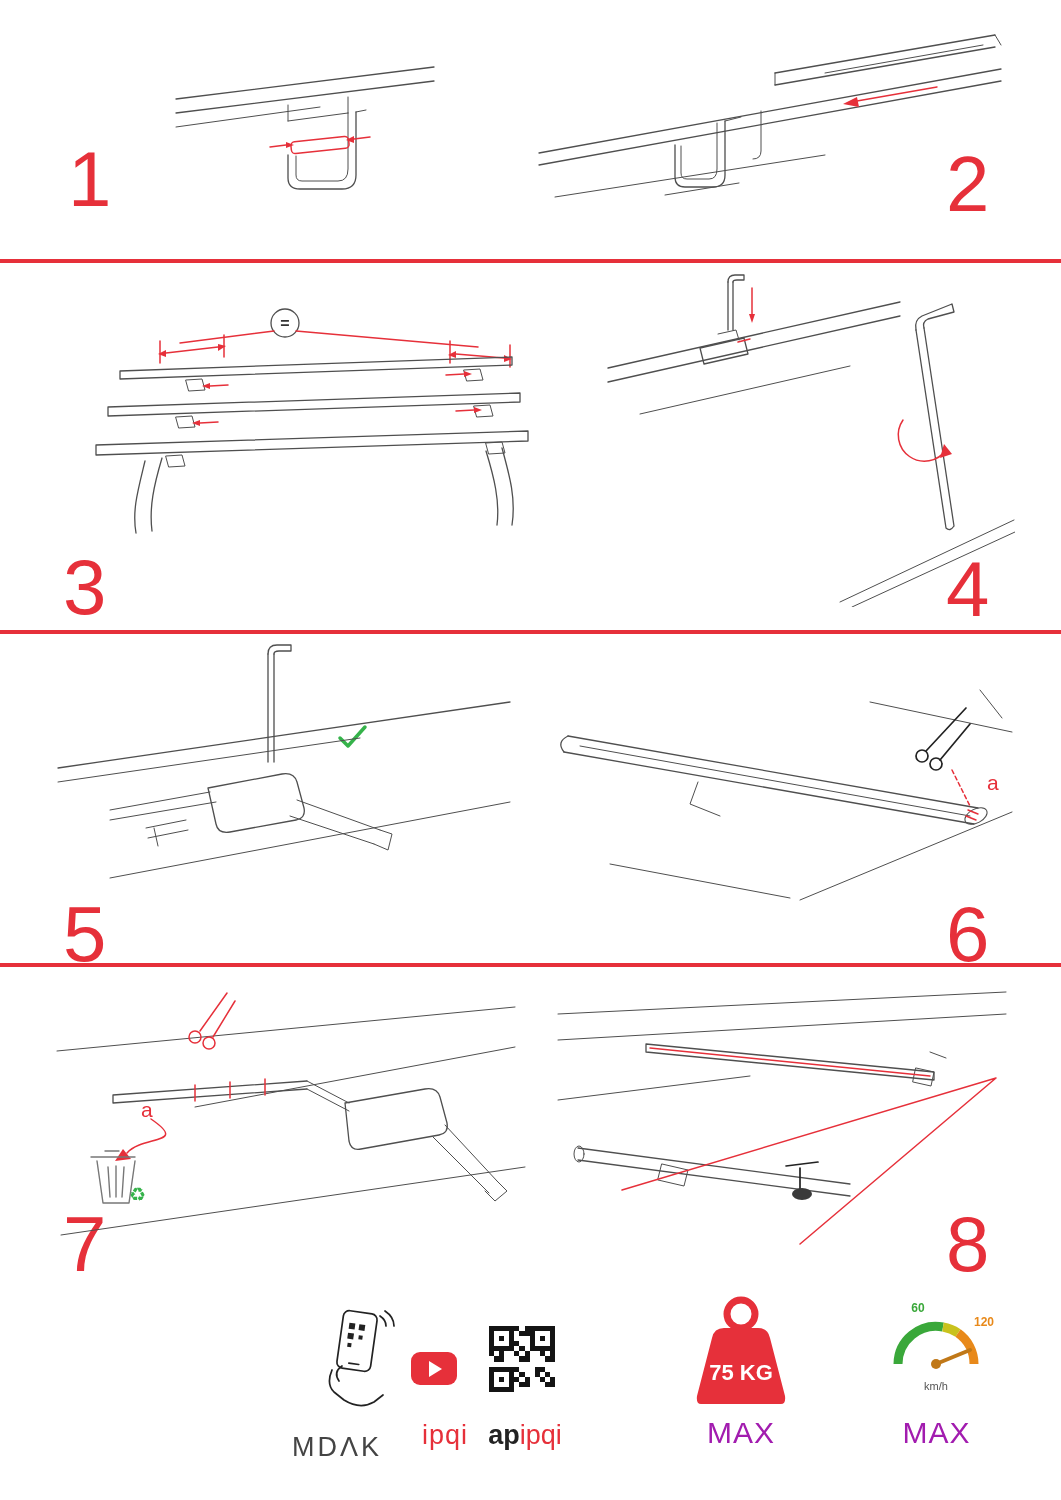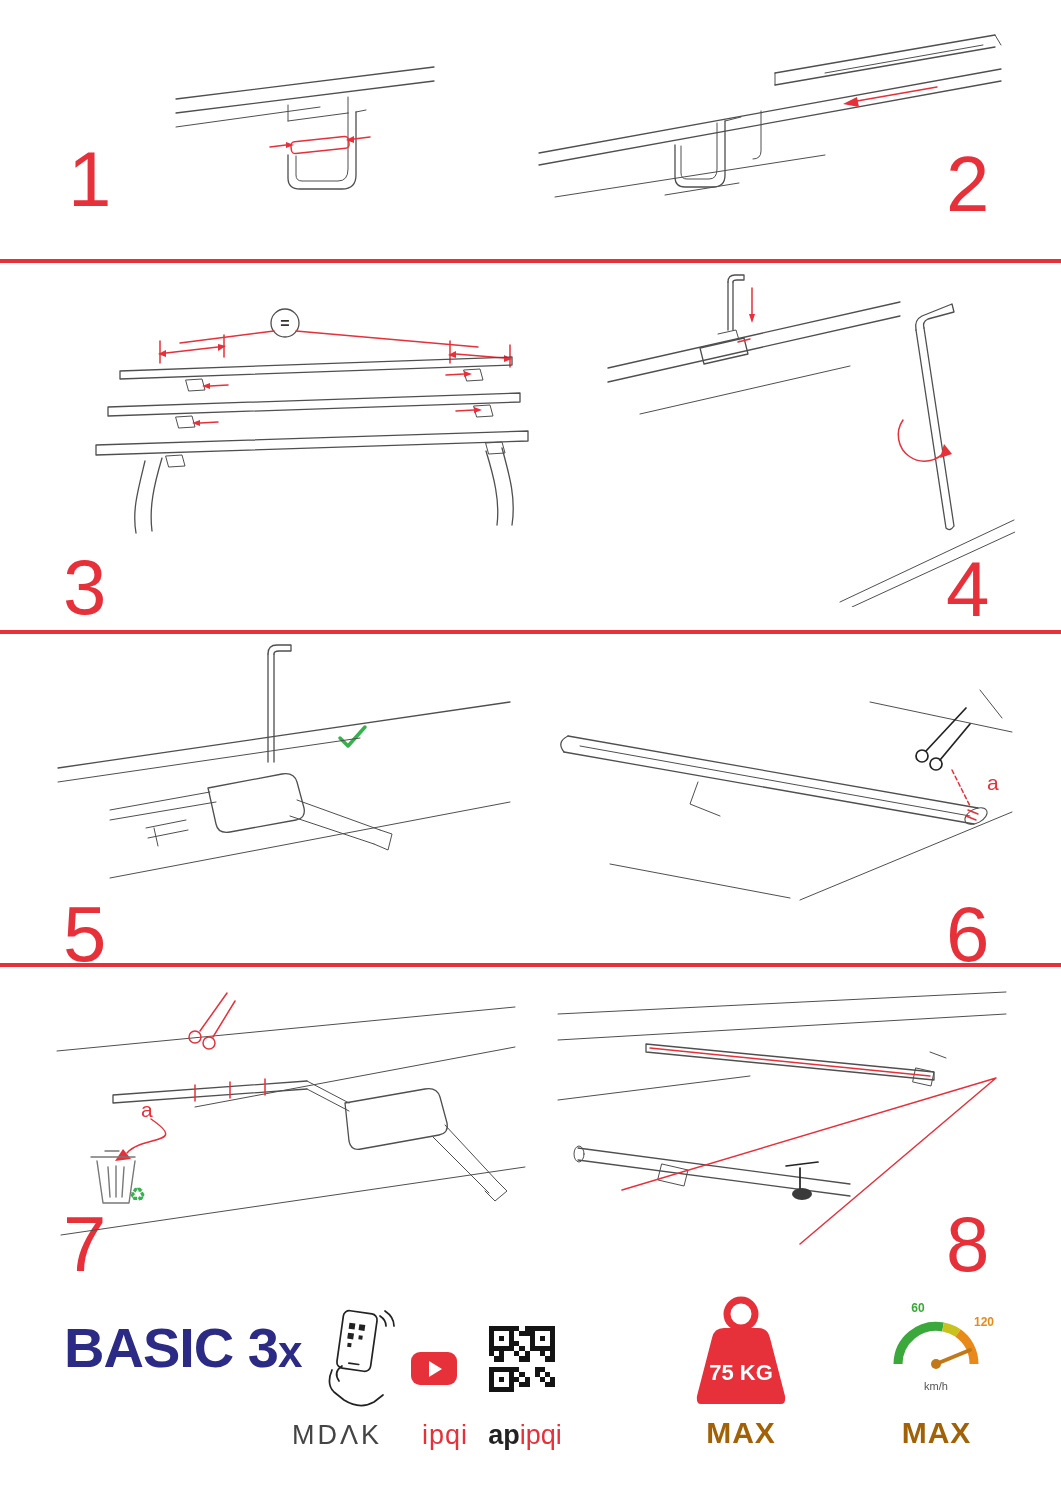--- a/index.html
+++ b/index.html
@@ -20,32 +20,32 @@
   .a-label{fill:#e6303a;font-size:21px;}
   .eq-label{fill:#333;font-size:16px;font-weight:700;}
   .recycle{fill:#35b24a;font-size:19px;}
   
   .brand-main{position:absolute;left:64px;top:1320px;color:#2b2a84;font-weight:700;
               font-size:56px;letter-spacing:-1px;line-height:1;}
   .brand-main .suffix{font-size:44px;}
   .brand-sub{position:absolute;left:64px;top:1412px;font-size:31px;font-weight:700;line-height:1;}
   .brand-sub .b{color:#1a1a1a;} .brand-sub .r{color:#e6303a;}
   .logo-word{position:absolute;top:1422px;font-size:27px;font-weight:500;text-align:center;line-height:1;}
-  .mdak{left:292px;width:90px;color:#444;letter-spacing:3px;}
+  .mdak{left:292px;width:90px;color:#444;letter-spacing:3px;margin-top:12px;}
   .ipqi{left:413px;width:64px;color:#e6303a;letter-spacing:1px;}
   .apline{left:483px;width:84px;}
   .apline .b{color:#222;font-weight:bold;} .apline .r{color:#e6303a;}
   .yt{position:absolute;left:411px;top:1352px;width:46px;height:33px;background:#e6303a;
       border-radius:9px;display:flex;align-items:center;justify-content:center;}
   .yt-tri{width:0;height:0;border-left:13px solid #fff;border-top:8px solid transparent;
           border-bottom:8px solid transparent;margin-left:3px;}
   .qr-grid{position:absolute;left:489px;top:1326px;width:66px;height:66px;background:#fff;
            display:grid;grid-template-columns:repeat(13,1fr);grid-template-rows:repeat(13,1fr);}
   .qcell{background:#fff;} .qcell.on{background:#141414;}
-  .max-label{position:absolute;top:1418px;font-size:30px;font-weight:700;color:#a16207;
+  .max-label{position:absolute;top:1418px;font-size:30px;font-weight:400;color:#a21caf;
              text-align:center;letter-spacing:1px;line-height:1;}
   .wmax{left:676px;width:130px;} .smax{left:874px;width:125px;}
 </style>
 </head>
 <body>
 
 <div class="page">
 
   <div class="num" style="left:68px;top:140px">1</div>
   <svg class="draw" style="left:170px;top:55px" width="270" height="185" viewBox="0 0 270 185">
@@ -275,23 +275,20 @@
     <g>
       <path class="blk" d="M250,188 L250,210" stroke-width="3"></path>
       <path class="blk" d="M236,186 L268,182" stroke-width="5"></path>
       <ellipse cx="252" cy="214" rx="10" ry="6" fill="#3a3a3a"></ellipse>
     </g>
     <g>
       <path class="redl" d="M446,98 L72,210 M446,98 L250,264" stroke-width="1.3"></path>
     </g>
   </svg>
 
-  <div class="brand-main">
-    <span>BASIC 3</span><span class="suffix">x</span>
-  </div>
 
   <svg class="draw" style="left:314px;top:1308px" width="85" height="100" viewBox="0 0 85 100">
     <g transform="rotate(8 43 33)">
       <rect class="blk" x="26" y="4" width="34" height="58" rx="6" stroke-width="1.8"></rect>
       <rect x="33" y="16" width="6" height="6" fill="#222"></rect>
       <rect x="43" y="16" width="6" height="6" fill="#222"></rect>
       <rect x="33" y="26" width="6" height="6" fill="#222"></rect>
       <rect x="44" y="27" width="4" height="4" fill="#222"></rect>
       <rect x="34" y="36" width="4" height="4" fill="#222"></rect>
       <path class="blk" d="M38,56 l10,0" stroke-width="1.4"></path>

